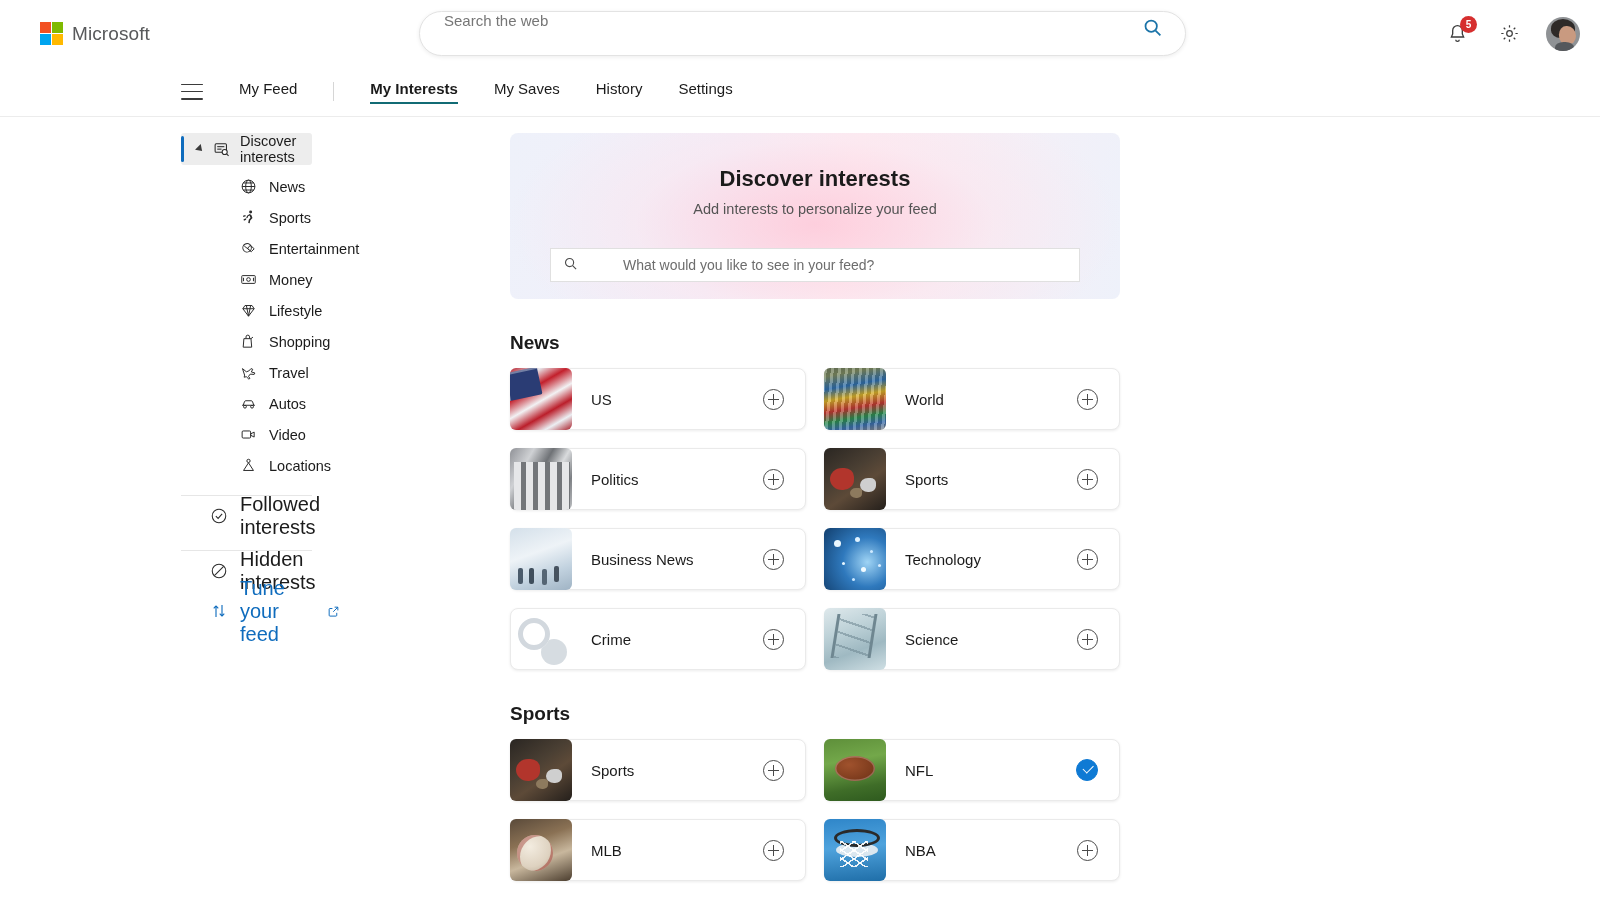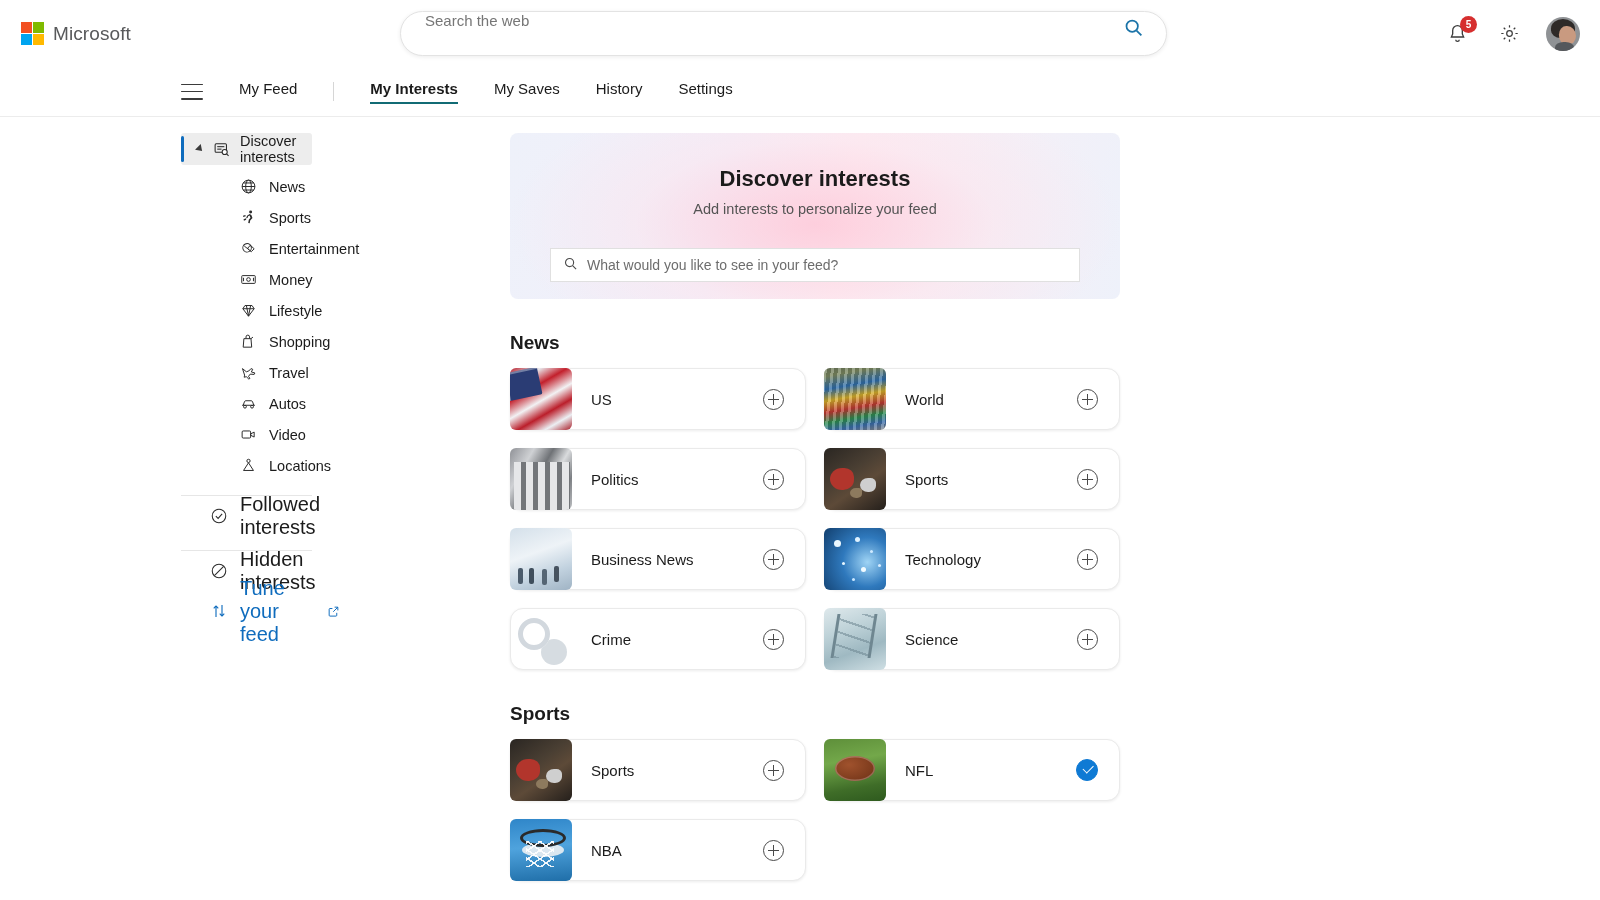--- a/index.html
+++ b/index.html
@@ -11,20 +11,21 @@
     overflow: hidden;
   }
 
   
   .topbar {
     height: 67px;
     display: flex;
     align-items: center;
     background: #fff;
     position: relative;
+    margin-left: 19px;
   }
   .ms-logo-wrap {
     display: flex; align-items: center; gap: 9px;
     margin-left: 21px;
     cursor: pointer;
   }
   .ms-squares {
     width: 23px; height: 23px;
     display: grid;
     grid-template-columns: 11px 11px;
@@ -238,20 +239,21 @@
   }
   .hero-title { font-size: 22px; font-weight: bold; color: #1b1b1b; }
   .hero-sub { font-size: 14.5px; color: #545454; margin-top: 9px; }
   .hero-search {
     width: 530px; height: 34px;
     margin-top: 31px;
     background: #fff;
     border: 1px solid #e0e0e0;
     display: flex; align-items: center;
     padding: 0 12px;
+    gap: 36px;
   }
   .hero-search input {
     flex: 1; border: none; outline: none; background: transparent;
     font-size: 14px; font-family: "Liberation Sans", sans-serif;
     color: #1b1b1b; margin-left: 9px;
   }
   .hero-search input::placeholder { color: #6d6d6d; }
 
   .section-title {
     font-size: 19px; font-weight: bold;
@@ -260,21 +262,21 @@
   }
   .card-grid {
     display: grid;
     grid-template-columns: 296px 296px;
     gap: 18px 18px;
   }
   .card {
     height: 62px;
     background: #fff;
     border: 1px solid #eaeaea;
-    border-radius: 13px;
+    border-radius: 8px;
     box-shadow: 0 1px 3px rgba(0,0,0,.08);
     display: flex; align-items: center;
     cursor: pointer;
     overflow: visible;
     position: relative;
   }
   .thumb {
     width: 62px; height: 62px;
     border-radius: 6px;
     flex-shrink: 0;
@@ -695,20 +697,25 @@
           <button class="add-btn"></button>
         </div>
         <div class="card">
           <div class="thumb tb-football"></div>
           <div class="card-label">NFL</div>
           <button class="add-btn checked">
             <span class="chk"></span>
           </button>
         </div>
         <div class="card">
+          <div class="thumb tb-baseball"></div>
+          <div class="card-label">MLB</div>
+          <button class="add-btn"></button>
+        </div>
+        <div class="card">
           <div class="thumb tb-basketball"></div>
           <div class="card-label">NBA</div>
           <button class="add-btn"></button>
         </div>
       </div>
 
     </div>
   </div>
 </div>
 

